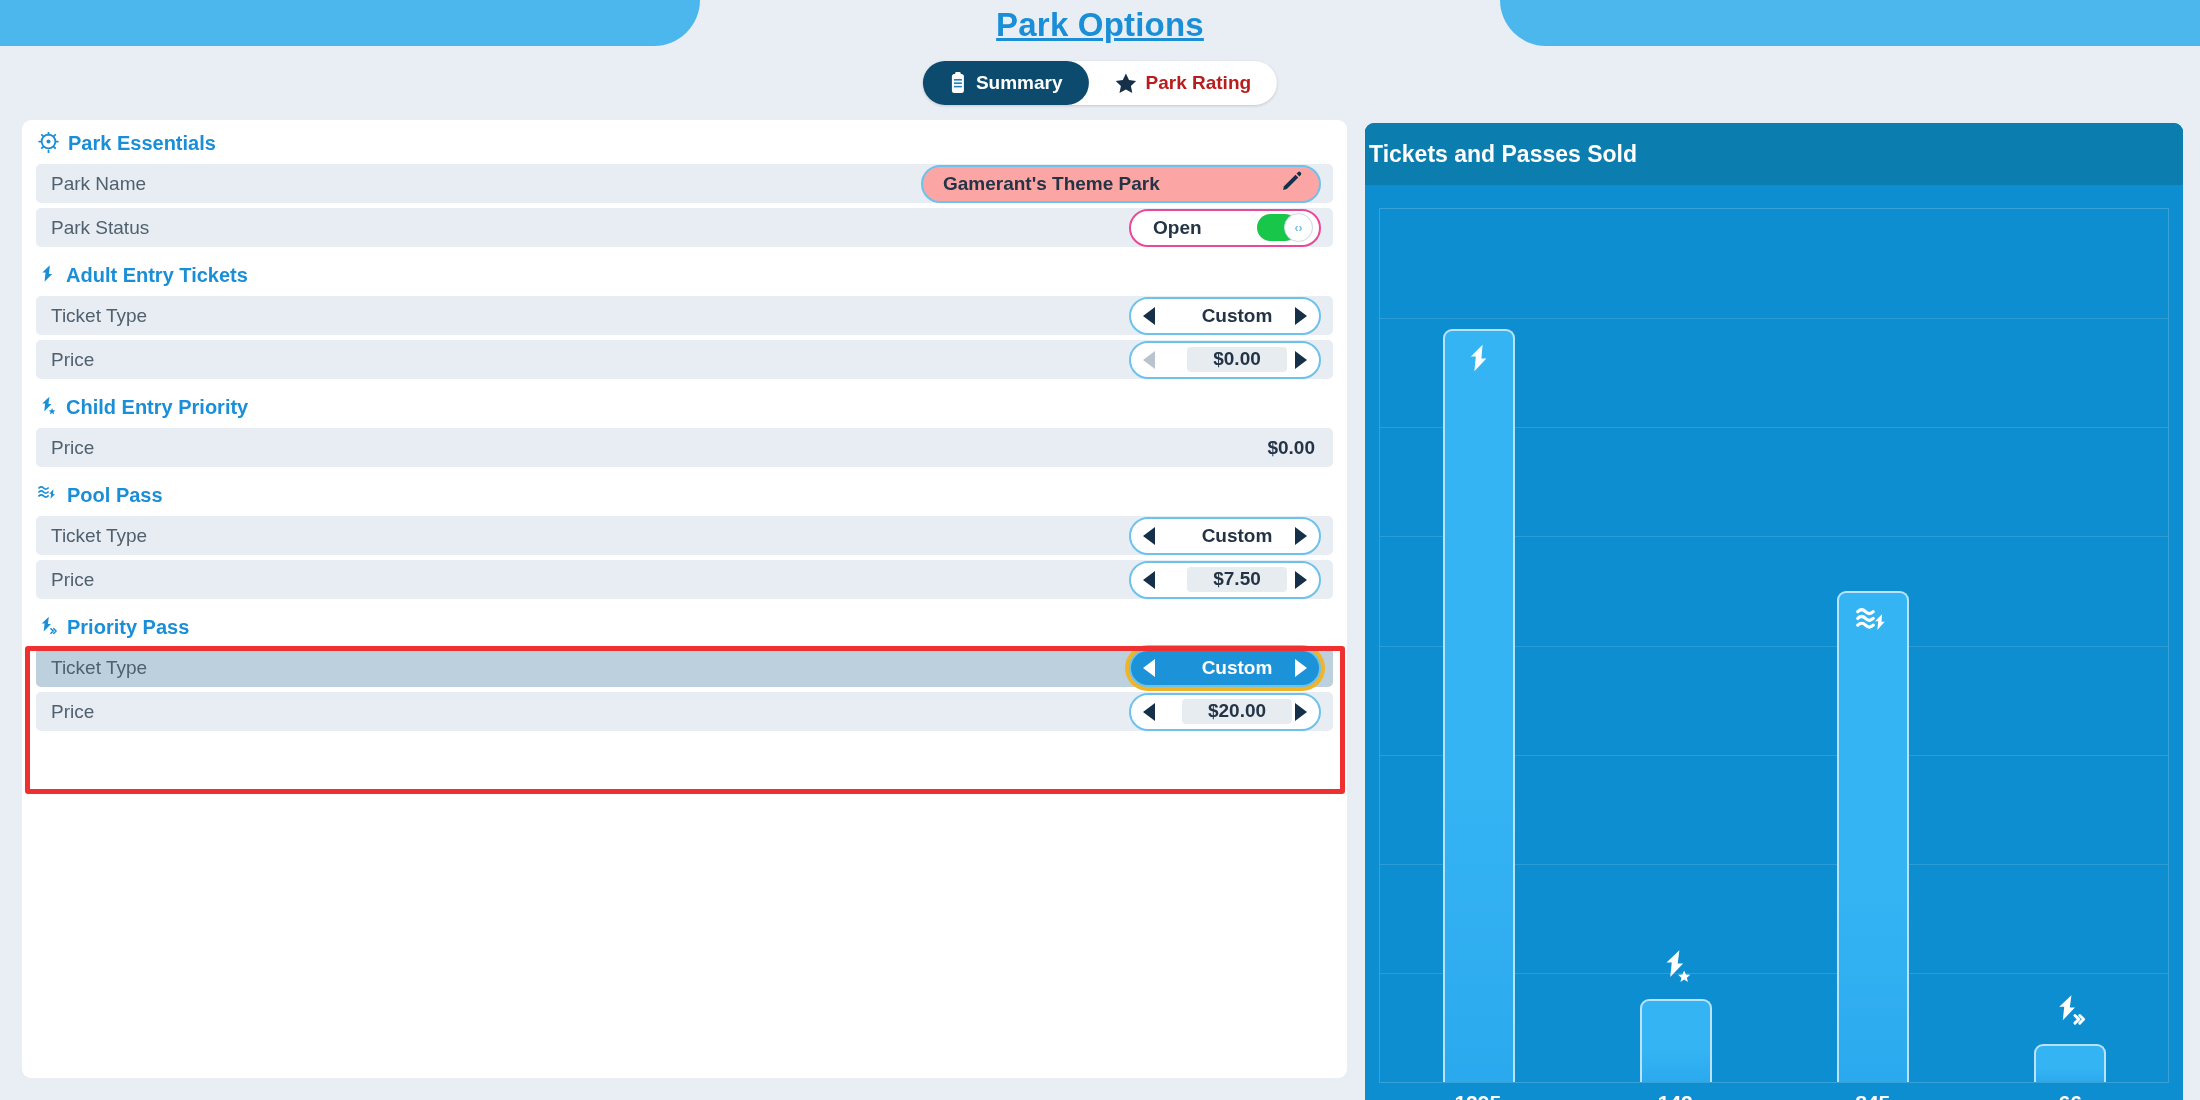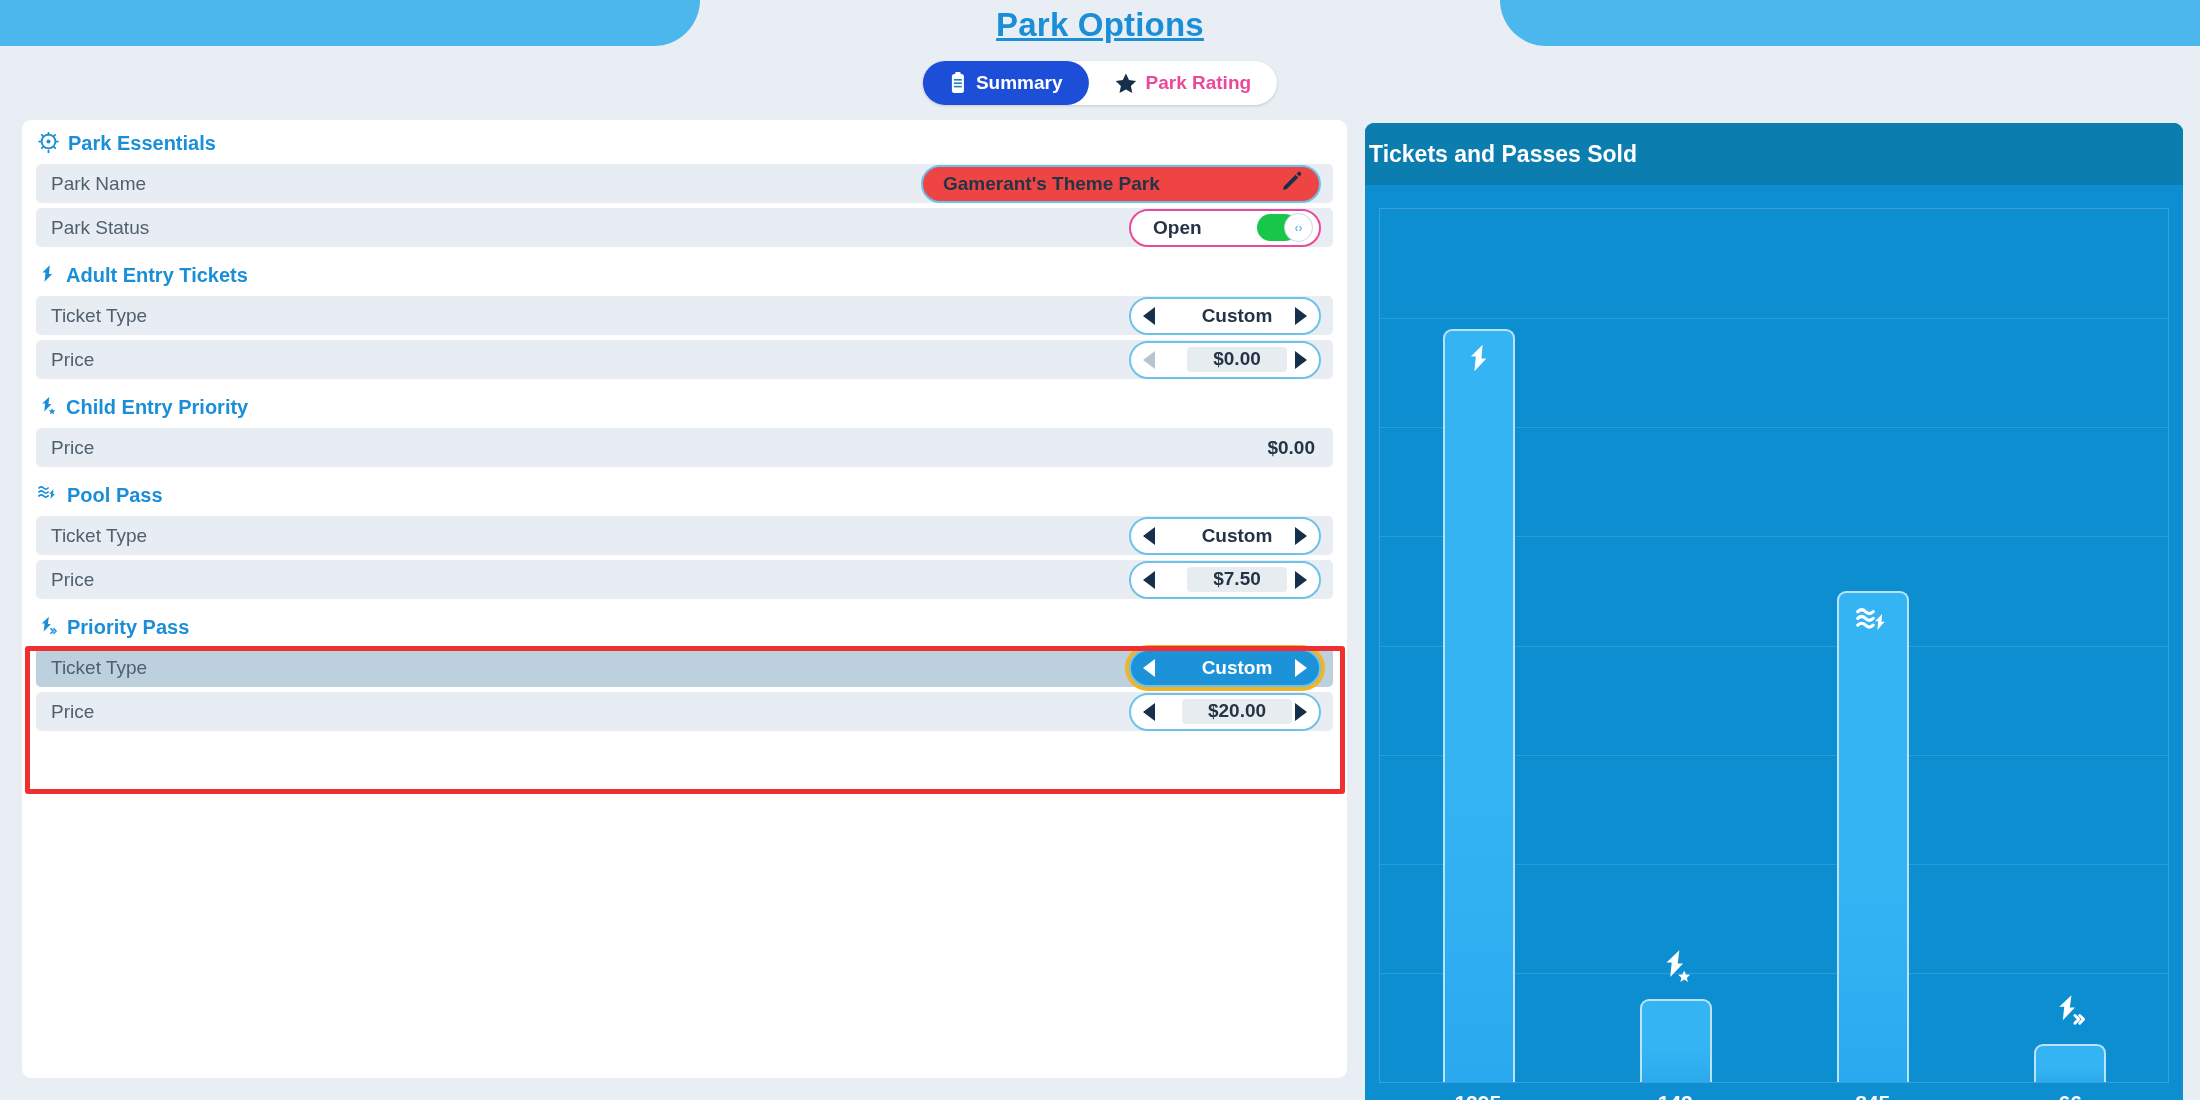--- a/index.html
+++ b/index.html
@@ -27,23 +27,23 @@
   
   .tabs {
     position:absolute; left:50%; transform:translateX(-50%); top:61px;
     height:44px; background:#ffffff; border-radius:22px;
     display:flex; align-items:center; padding:0;
     box-shadow:0 1px 3px rgba(0,0,0,.16); z-index:6;
   }
   .tab {
     height:44px; display:flex; align-items:center; gap:9px;
     padding:0 26px; border-radius:22px; font-size:19px; font-weight:bold;
-    color:#ec4899; cursor:pointer; white-space:nowrap;
-  }
-  .tab.active { background:#1d4ed8; color:#ffffff; }
+    color:#b91c1c; cursor:pointer; white-space:nowrap;
+  }
+  .tab.active { background:#0c4a6e; color:#ffffff; }
   .tab svg { display:block; }
 
   
   .left-card {
     position:absolute; left:22px; top:120px; width:1325px; height:958px;
     background:#ffffff; border-radius:9px;
   }
   .section-head {
     display:flex; align-items:flex-start; gap:9px;
     padding:12px 0 9px 16px; font-size:20px; font-weight:bold; color:#1a8fd8;
@@ -57,21 +57,21 @@
   }
   .row.focused { background:#bcd0dd; }
   .row-label { font-size:19px; color:#50606e; padding-left:15px; flex:1; }
   .row-value { font-size:19px; font-weight:bold; color:#243446; padding-right:18px; }
 
   .row-ctrl { position:absolute; right:12px; top:50%; transform:translateY(-50%); }
 
   
   .pill-name {
     display:flex; align-items:center; justify-content:space-between;
-    width:400px; height:38px; background:#ef4444;
+    width:400px; height:38px; background:#fca5a5;
     border:2px solid #6dc2ec; border-radius:19px; padding:0 16px 0 20px;
   }
   .pill-name span { font-size:19px; font-weight:bold; color:#243446; }
 
   
   .pill-toggle {
     display:flex; align-items:center; justify-content:space-between;
     width:192px; height:38px; background:#fff;
     border:2px solid #ec4899; border-radius:19px; padding:0 6px 0 22px;
   }

